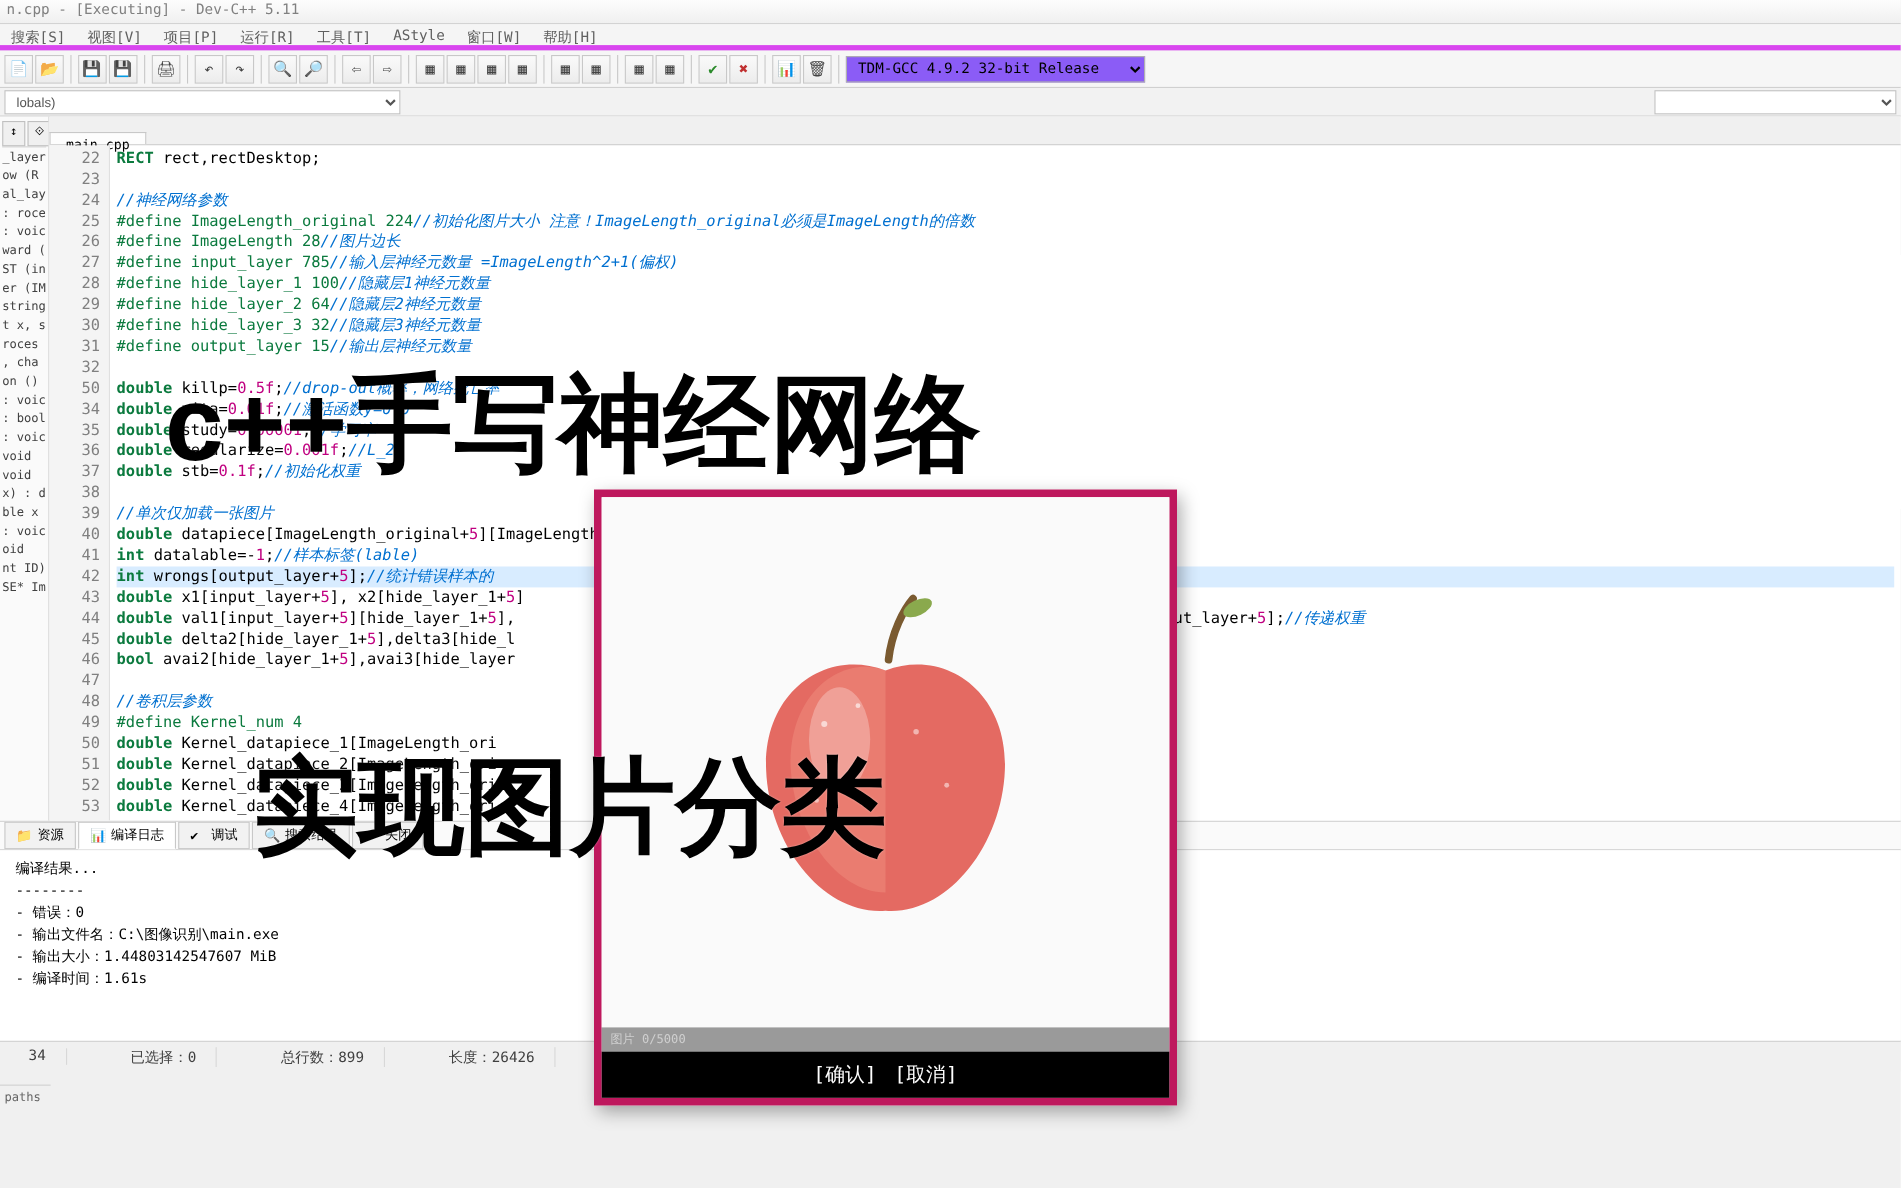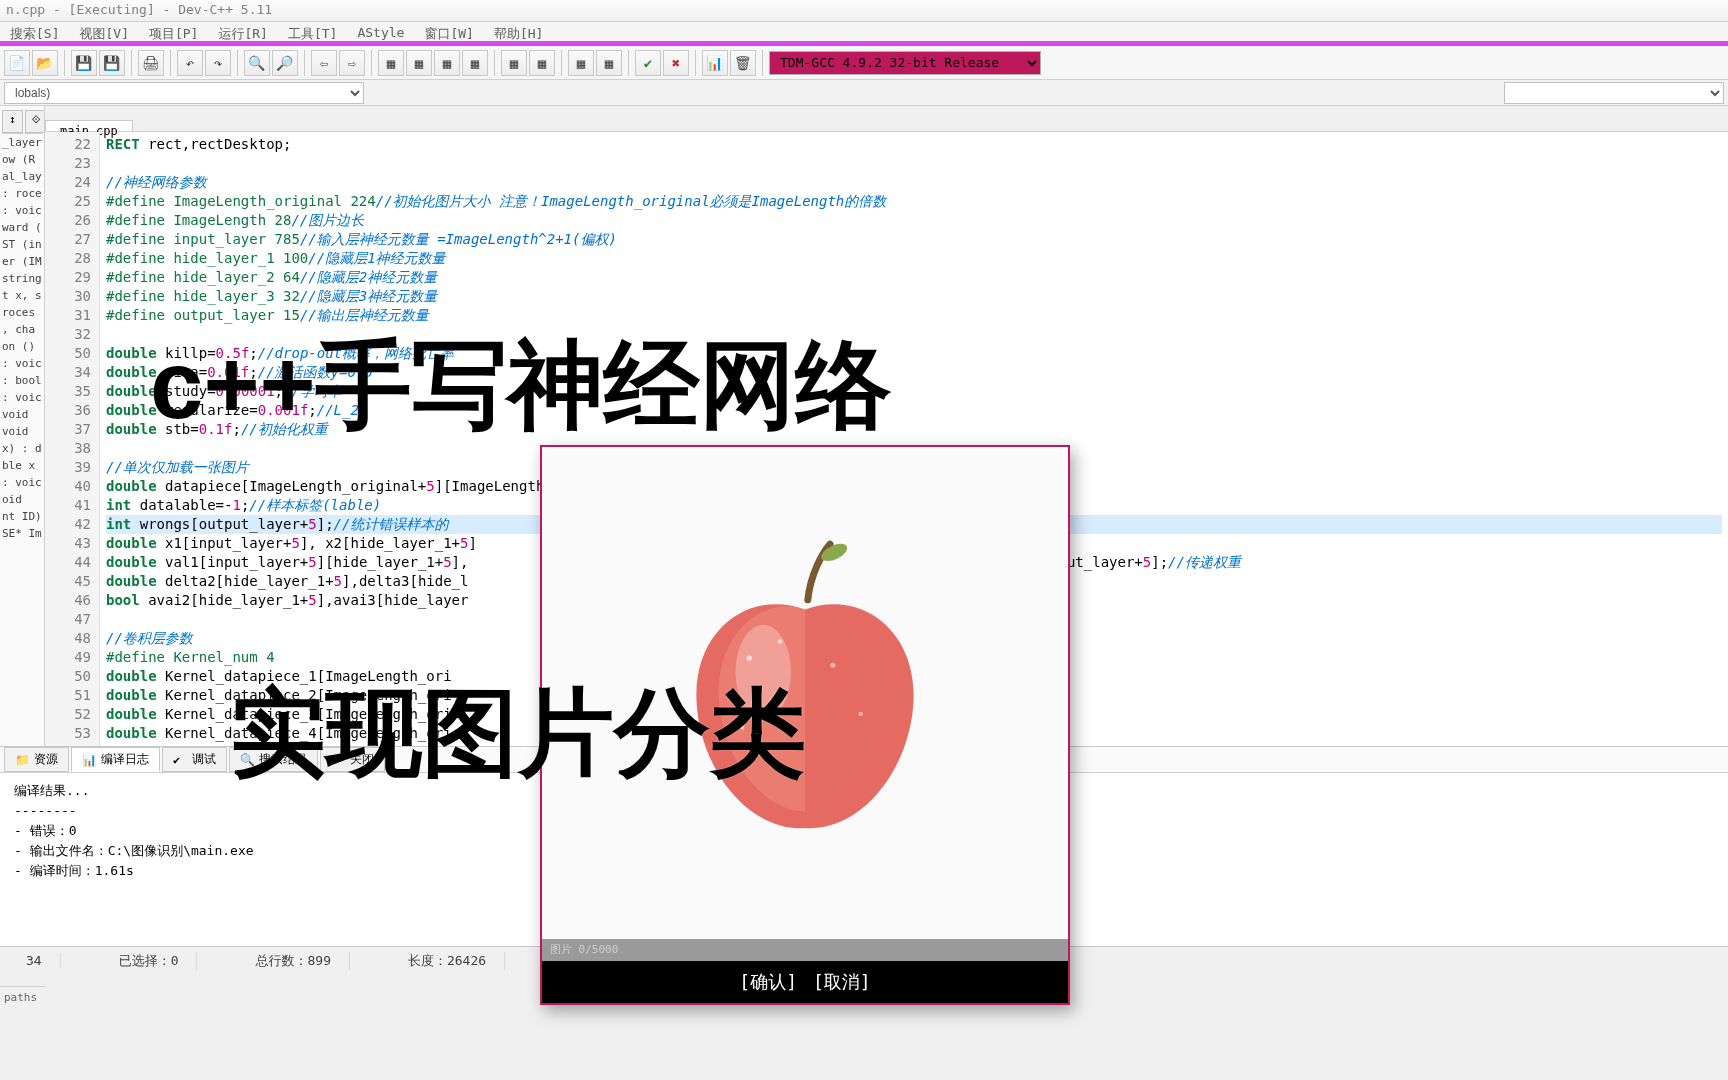--- a/index.html
+++ b/index.html
@@ -55,21 +55,21 @@
 }
 .tb-sep {
   width: 1px;
   height: 26px;
   background: #c8c8c8;
   margin: 0 4px;
 }
 .tb-select {
   height: 24px;
   border: 1px solid #b0b0b0;
-  background: #be185d;
+  background: #8b5cf6;
   font-family: Consolas, monospace;
   font-size: 13px;
   padding: 2px 24px 2px 6px;
   min-width: 250px;
 }
 .scope-bar {
   height: 26px;
   background: #f2f2f2;
   border-bottom: 1px solid #d0d0d0;
   display: flex;
@@ -213,21 +213,21 @@
 .statusbar .sb-cell { padding: 0 18px; border-right: 1px solid #d8d8d8; }
 
 
 .popup {
   position: absolute;
   left: 540px;
   top: 445px;
   width: 530px;
   height: 560px;
   background: #fff;
-  border: 2px solid #be185d;
+  border: 7px solid #be185d;
   box-shadow: 4px 6px 16px rgba(0,0,0,0.35);
   display: flex;
   flex-direction: column;
 }
 .popup-img {
   flex: 1;
   display: flex;
   align-items: center;
   justify-content: center;
   background: #fafafa;
@@ -446,20 +446,21 @@
       <div class="bot-tab">
         <span class="tab-icon">✖</span>
         <span>关闭</span>
       </div>
     </div>
   <div class="bottom-content" id="bottom-content">
       <div>编译结果...</div>
       <div>--------</div>
       <div>- 错误：0</div>
       <div>- 输出文件名：C:\图像识别\main.exe</div>
+      <div>- 输出大小：1.44803142547607 MiB</div>
       <div>- 编译时间：1.61s</div>
     </div>
 </div>
 
 <div class="scroll-corner">paths</div>
 
 <div class="statusbar">
   <div class="sb-cell">34</div>
   <div class="sb-cell">已选择：0</div>
   <div class="sb-cell">总行数：899</div>

